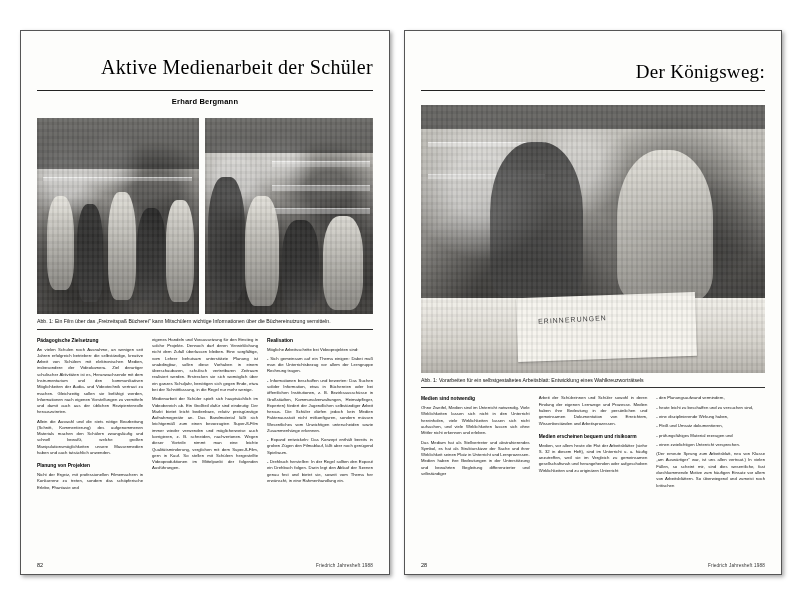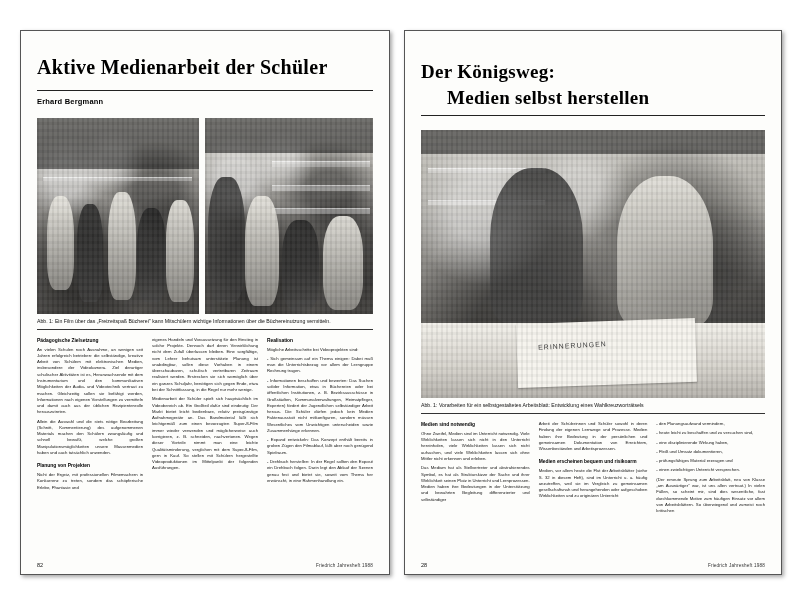--- a/index.html
+++ b/index.html
@@ -40,42 +40,43 @@
     left: 404px;
     top: 30px;
     width: 378px;
     height: 545px;
     padding: 14px 16px 10px 16px;
   }
 
   
   .article-title {
     font-family: "Liberation Serif", serif;
-    font-weight: bold;
-    text-align: left;
+    font-weight: normal;
+    text-align: right;
     letter-spacing: 0.3px;
     line-height: 1.2;
   }
   .title-left {
     font-size: 20px;
     margin: 10px 0 0 0;
     padding-bottom: 6px;
   }
   .title-right {
     font-size: 19px;
     margin: 14px 0 0 0;
     line-height: 1.35;
   }
   .title-right .l2 { display: block; padding-left: 26px; }
   .rule {
     border: none;
     border-top: 1px solid #222;
     margin: 5px 0 6px 0;
   }
   .author {
+    text-align: center;
     font-size: 7.5px;
     font-weight: bold;
     font-family: "Liberation Sans", sans-serif;
     margin: 6px 0 0 0;
     letter-spacing: 0.2px;
   }
 
   
   .photo-row {
     display: flex;
@@ -280,21 +281,20 @@
     <div class="footer">
       <span class="folio">82</span>
       <span class="running-head">Friedrich Jahresheft 1988</span>
     </div>
   </div>
 
   <div class="page page-right">
 
     <h1 class="article-title title-right">
       <span>Der Königsweg:</span>
-      <span class="l2">Medien selbst herstellen</span>
     </h1>
     <hr class="rule">
 
     <div class="photo photo-big">
       <div class="ph-bg1" style="background:linear-gradient(180deg,#cfcdc7 0%,#b0aea8 24%,#8a8884 50%,#6a6864 76%,#4a4845 100%);"></div>
       <div class="ph-bg2"></div>
 
       <div class="shelf" style="left:2%;top:14%;width:34%;height:4px;"></div>
       <div class="shelf" style="left:2%;top:26%;width:34%;height:4px;"></div>
       <div class="dark-band" style="left:0;top:0;width:100%;height:9%;"></div>

